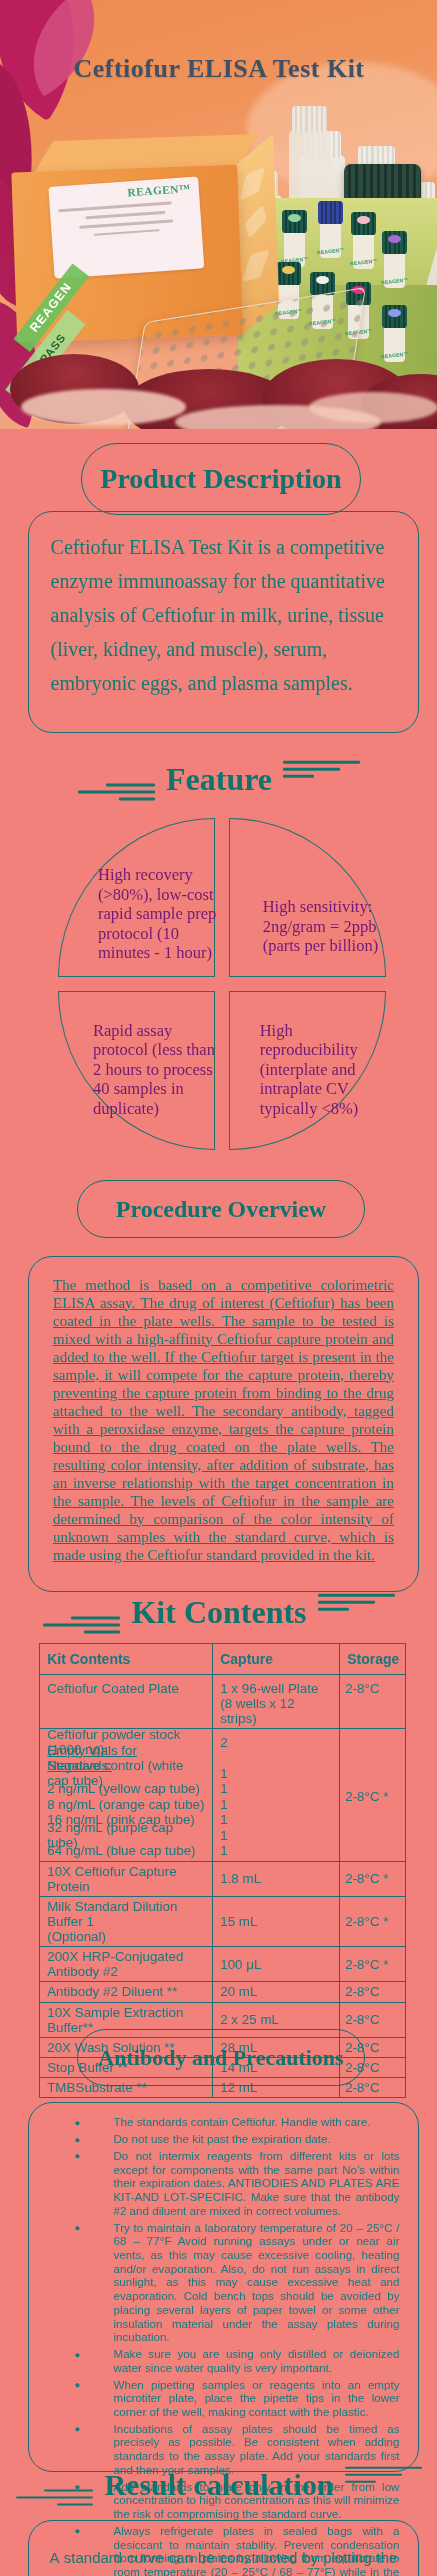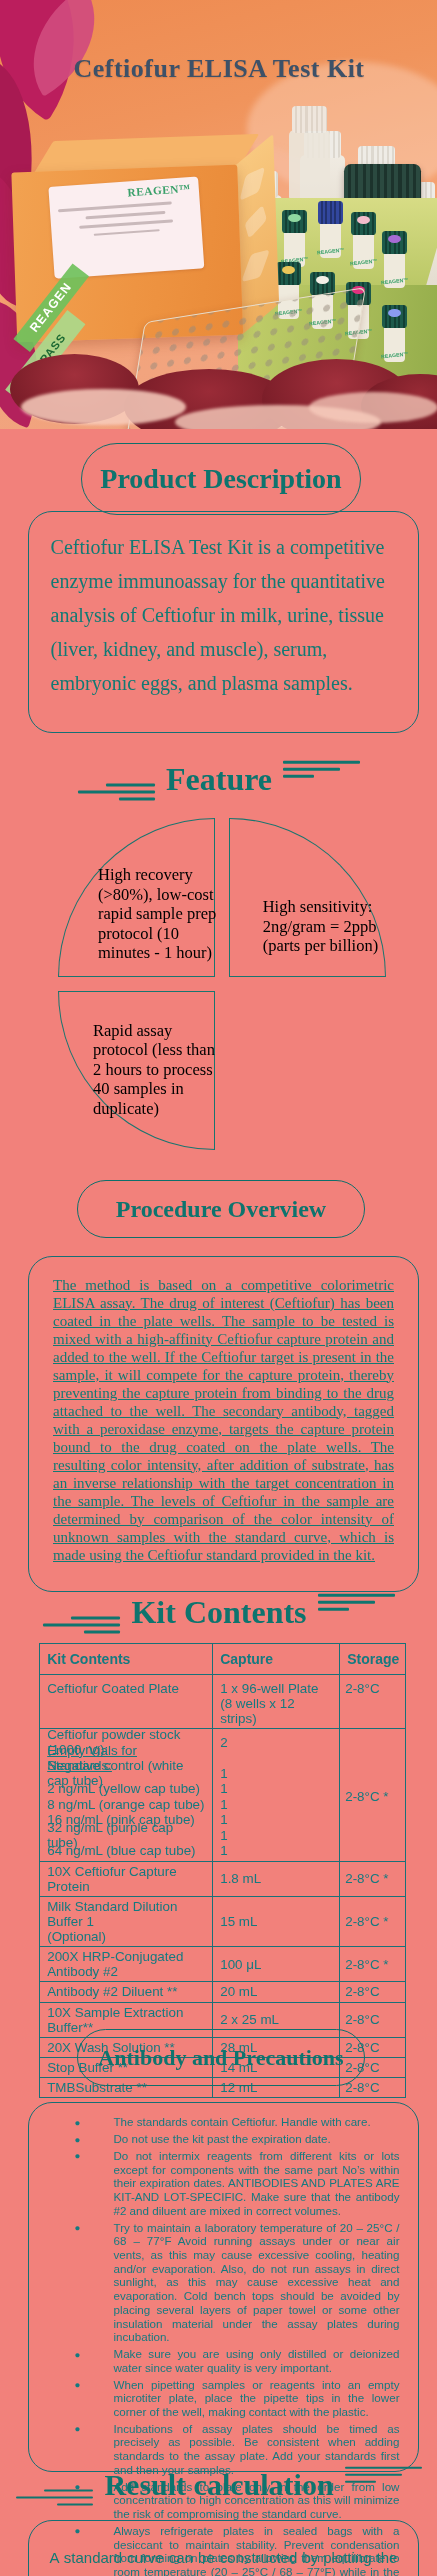--- a/index.html
+++ b/index.html
@@ -66,21 +66,21 @@
         color:#0e746e;font-weight:bold;}
   .lines{display:flex;flex-direction:column;gap:4.6px;}
   .lines b{display:block;height:2.6px;background:#0f756f;border-radius:1px;}
   .lines.l{align-items:flex-end;transform:translateY(12.4px);}
   .lines.r{align-items:flex-start;transform:translateY(-10.3px);}
   
   .desc-body{padding:17.5px 21.6px;font-size:20px;line-height:34px;}
   .proc-body{padding:18.5px 24px;font-size:15px;line-height:18px;text-align:justify;}
   .feature-grid{position:absolute;left:58px;top:818px;width:328px;height:332px;
         display:grid;grid-template-columns:1fr 1fr;grid-template-rows:1fr 1fr;gap:13.4px;}
-  .quad{border:1.5px solid #19756f;position:relative;color:#000000;font-size:16.5px;line-height:19.6px;}
+  .quad{border:1.5px solid #19756f;position:relative;color:#701a75;font-size:16.5px;line-height:19.6px;}
   .quad span{position:absolute;display:block;}
   .q-tl{border-radius:100% 0 0 0;}
   .q-tr{border-radius:0 100% 0 0;}
   .q-bl{border-radius:0 0 0 100%;}
   .q-br{border-radius:0 0 100% 0;}
   .q-tl span{left:39px;bottom:13.4px;width:129px;}
   .q-tr span{left:33px;bottom:20.6px;width:121px;}
   .q-bl span{left:34px;top:29px;width:131px;}
   .q-br span{left:30px;top:29px;width:134px;}
   
@@ -262,20 +262,23 @@
   </div>
   <div class="feature-grid">
     <div class="quad q-tl">
         <span>High recovery (&gt;80%), low-cost rapid sample prep protocol (10 minutes - 1 hour)</span>
       </div>
     <div class="quad q-tr">
         <span>High sensitivity: 2ng/gram = 2ppb (parts per billion)</span>
       </div>
     <div class="quad q-bl">
         <span>Rapid assay protocol (less than 2 hours to process 40 samples in duplicate)</span>
+      </div>
+    <div class="quad q-br">
+        <span>High reproducibility (interplate and intraplate CV typically &lt;8%)</span>
       </div>
   </div>
 
   <div class="stadium" style="left:77px;top:1180px;width:286px;height:56px;font-size:24px;">
     <span>Procedure Overview</span>
   </div>
   <div class="round-box" style="left:28px;top:1256px;width:391px;height:336px;text-decoration:underline;">
     <div class="proc-body">The method is based on a competitive colorimetric ELISA assay. The drug of interest (Ceftiofur) has been coated in the plate wells. The sample to be tested is mixed with a high-affinity Ceftiofur capture protein and added to the well. If the Ceftiofur target is present in the sample, it will compete for the capture protein, thereby preventing the capture protein from binding to the drug attached to the well. The secondary antibody, tagged with a peroxidase enzyme, targets the capture protein bound to the drug coated on the plate wells. The resulting color intensity, after addition of substrate, has an inverse relationship with the target concentration in the sample. The levels of Ceftiofur in the sample are determined by comparison of the color intensity of unknown samples with the standard curve, which is made using the Ceftiofur standard provided in the kit.</div>
   </div>
 

